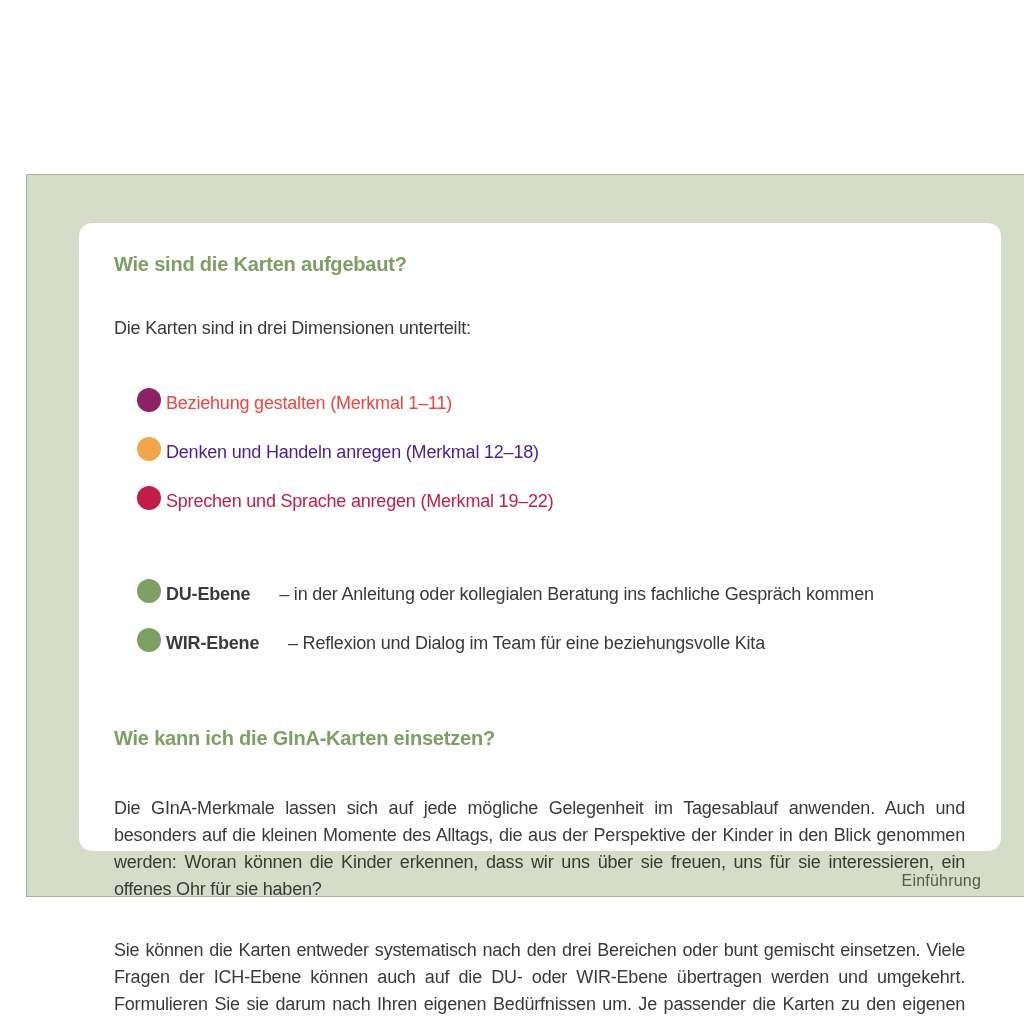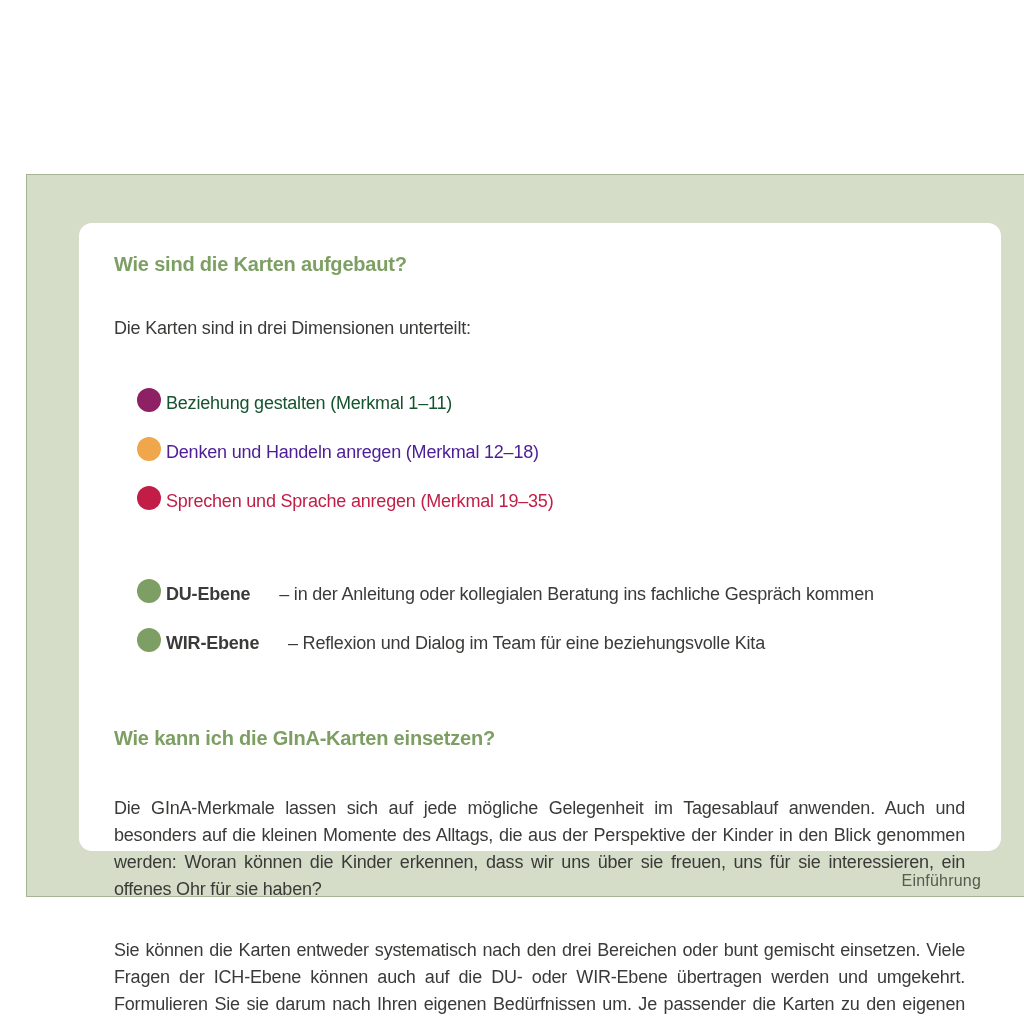--- a/index.html
+++ b/index.html
@@ -80,29 +80,29 @@
   <div class="band">
     <div class="card">
 
       <h1>Wie sind die Karten aufgebaut?</h1>
 
       <p class="intro">Die Karten sind in drei Dimensionen unterteilt:</p>
 
       <ul class="blist">
         <li>
           <span class="dot" style="background: rgb(141, 33, 100);"></span>
-          <span style="color: #14532d; margin-top: 20px;">Beziehung gestalten (Merkmal 1–11)</span>
+          <span style="color: #ef4444; margin-top: 20px;">Beziehung gestalten (Merkmal 1–11)</span>
         </li>
         <li>
           <span class="dot" style="background: rgb(240, 167, 75);"></span>
           <span style="color: #4c1d95;">Denken und Handeln anregen (Merkmal 12–18)</span>
         </li>
         <li>
           <span class="dot" style="background: rgb(194, 29, 70);"></span>
-          <span style="color: rgb(194, 29, 70);">Sprechen und Sprache anregen (Merkmal 19–35)</span>
+          <span style="color: rgb(194, 29, 70);">Sprechen und Sprache anregen (Merkmal 19–22)</span>
         </li>
       </ul>
 
 
       <ul class="blist">
         <li>
           <span class="dot dot-green"></span>
           <span class="ebene-label">DU-Ebene</span><span> – in der Anleitung oder kollegialen Beratung ins fachliche Gespräch kommen</span>
         </li>
         <li>

